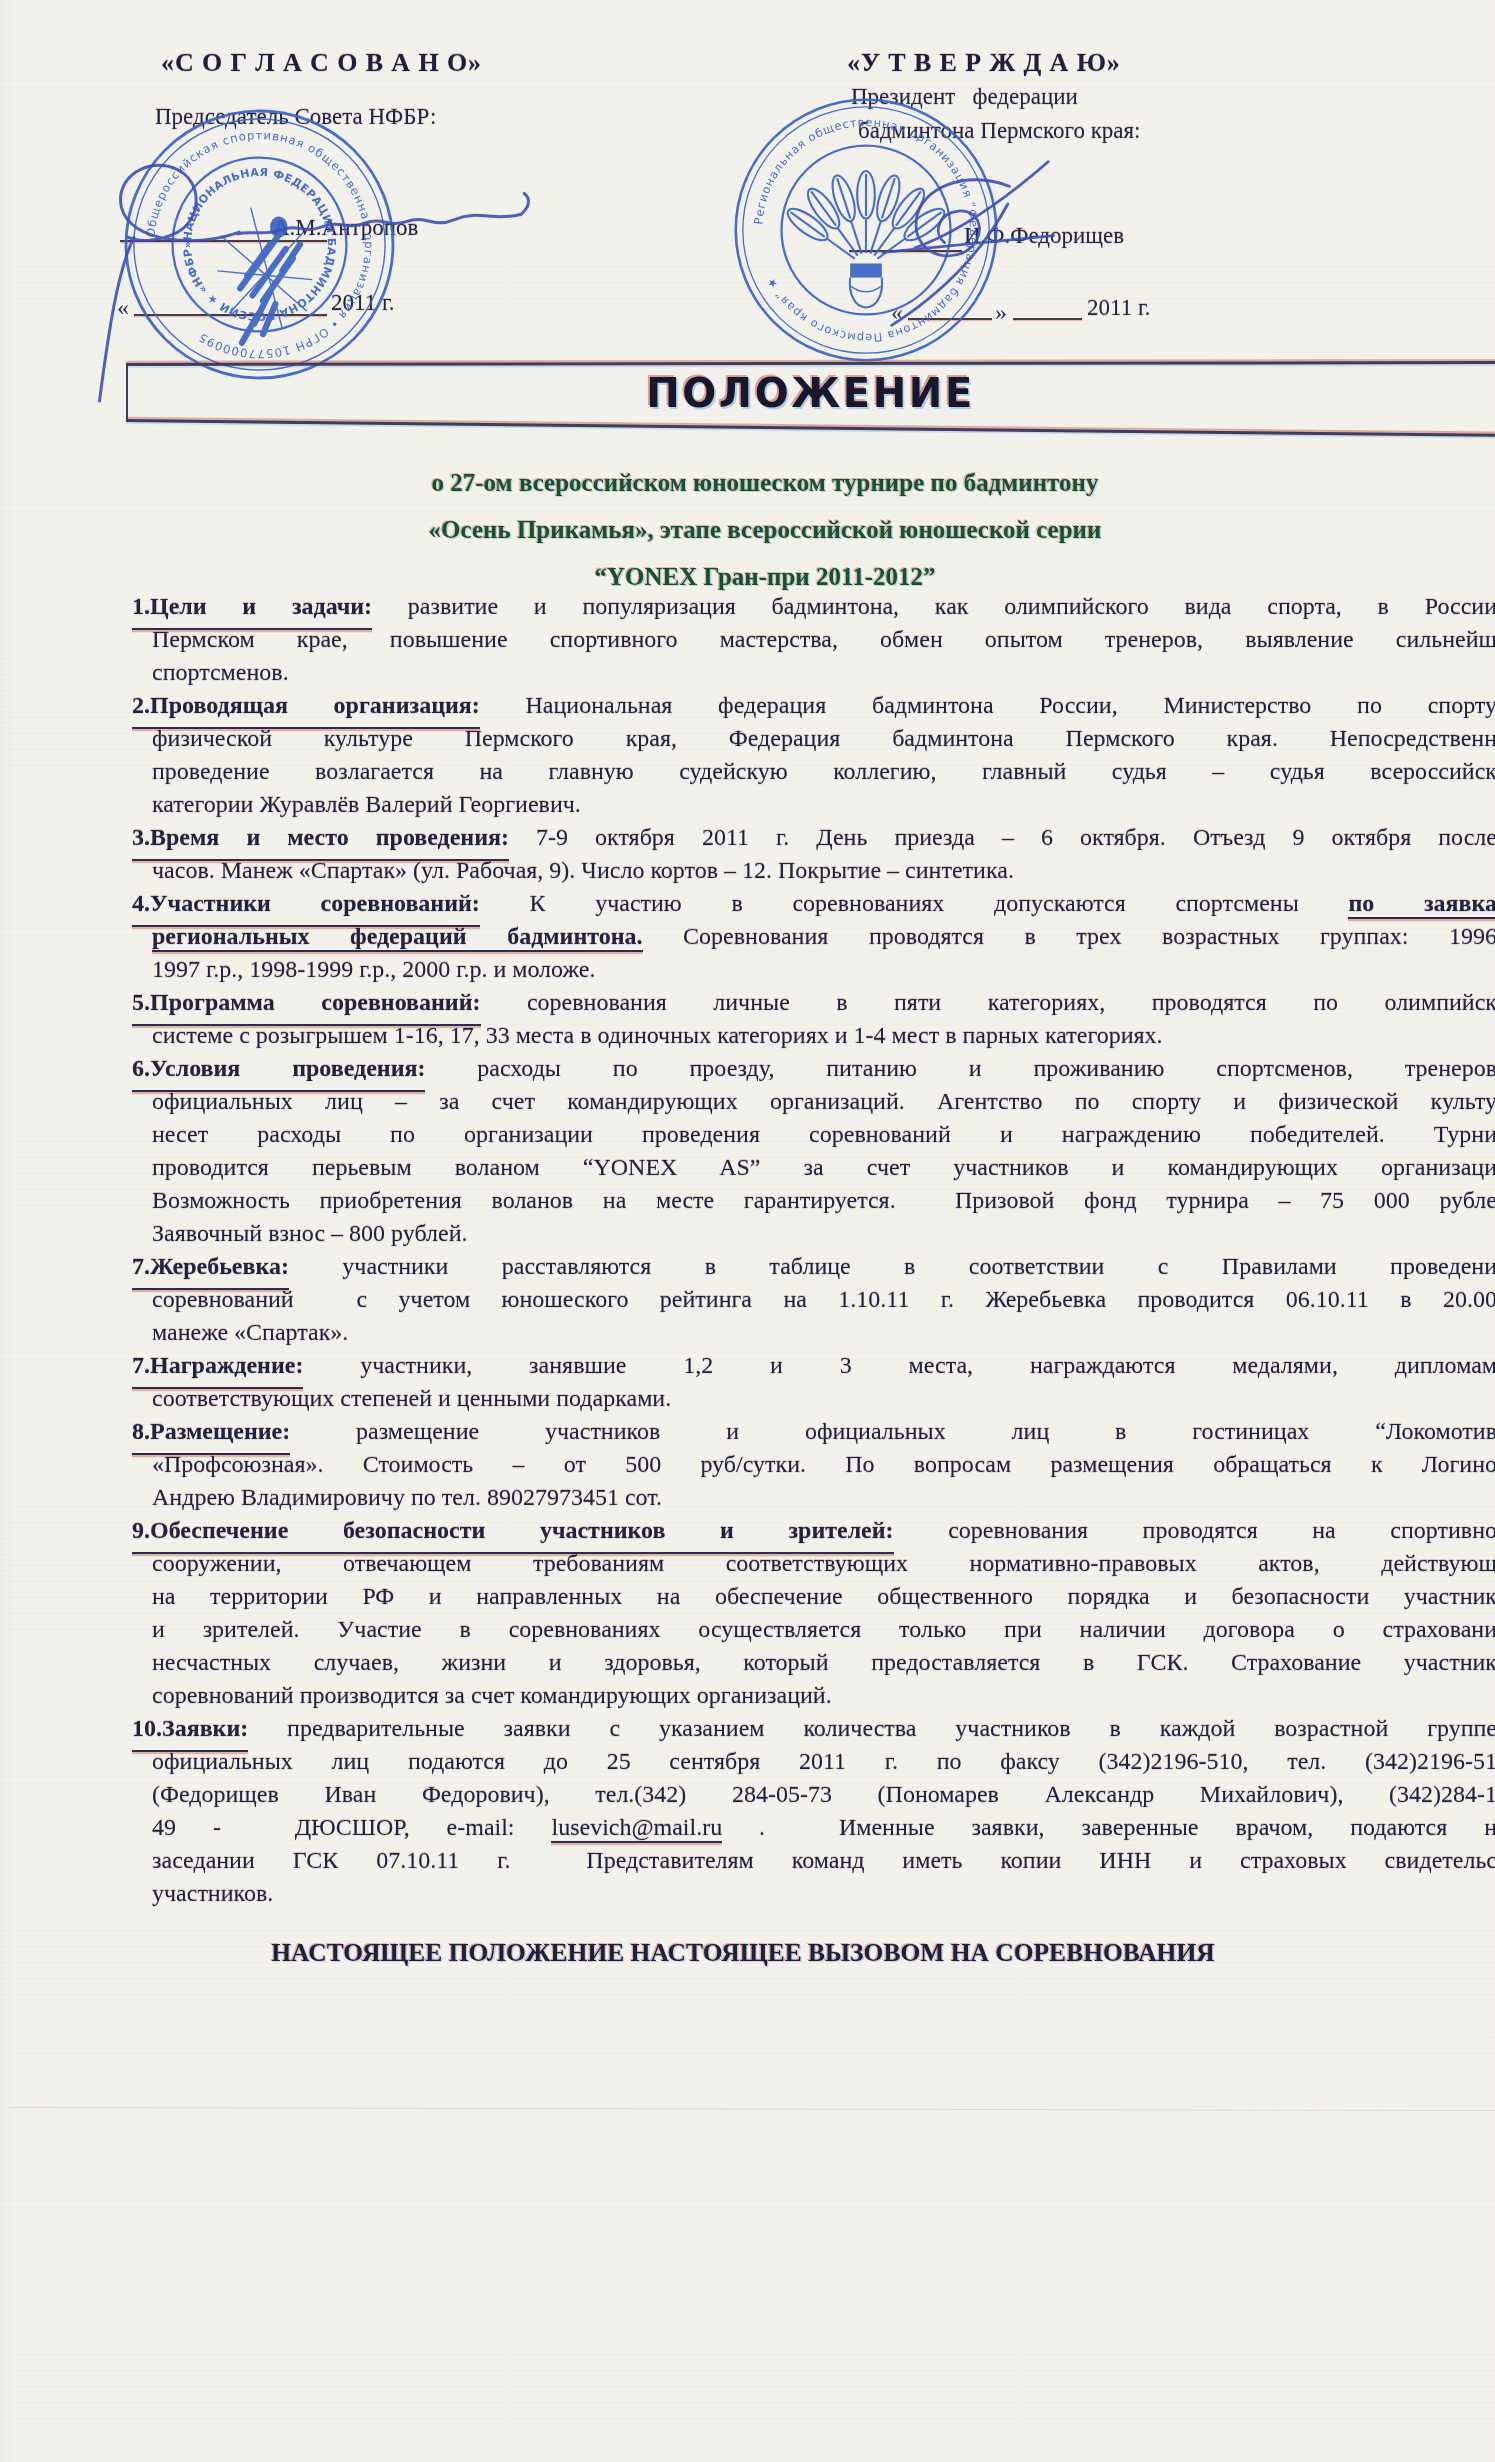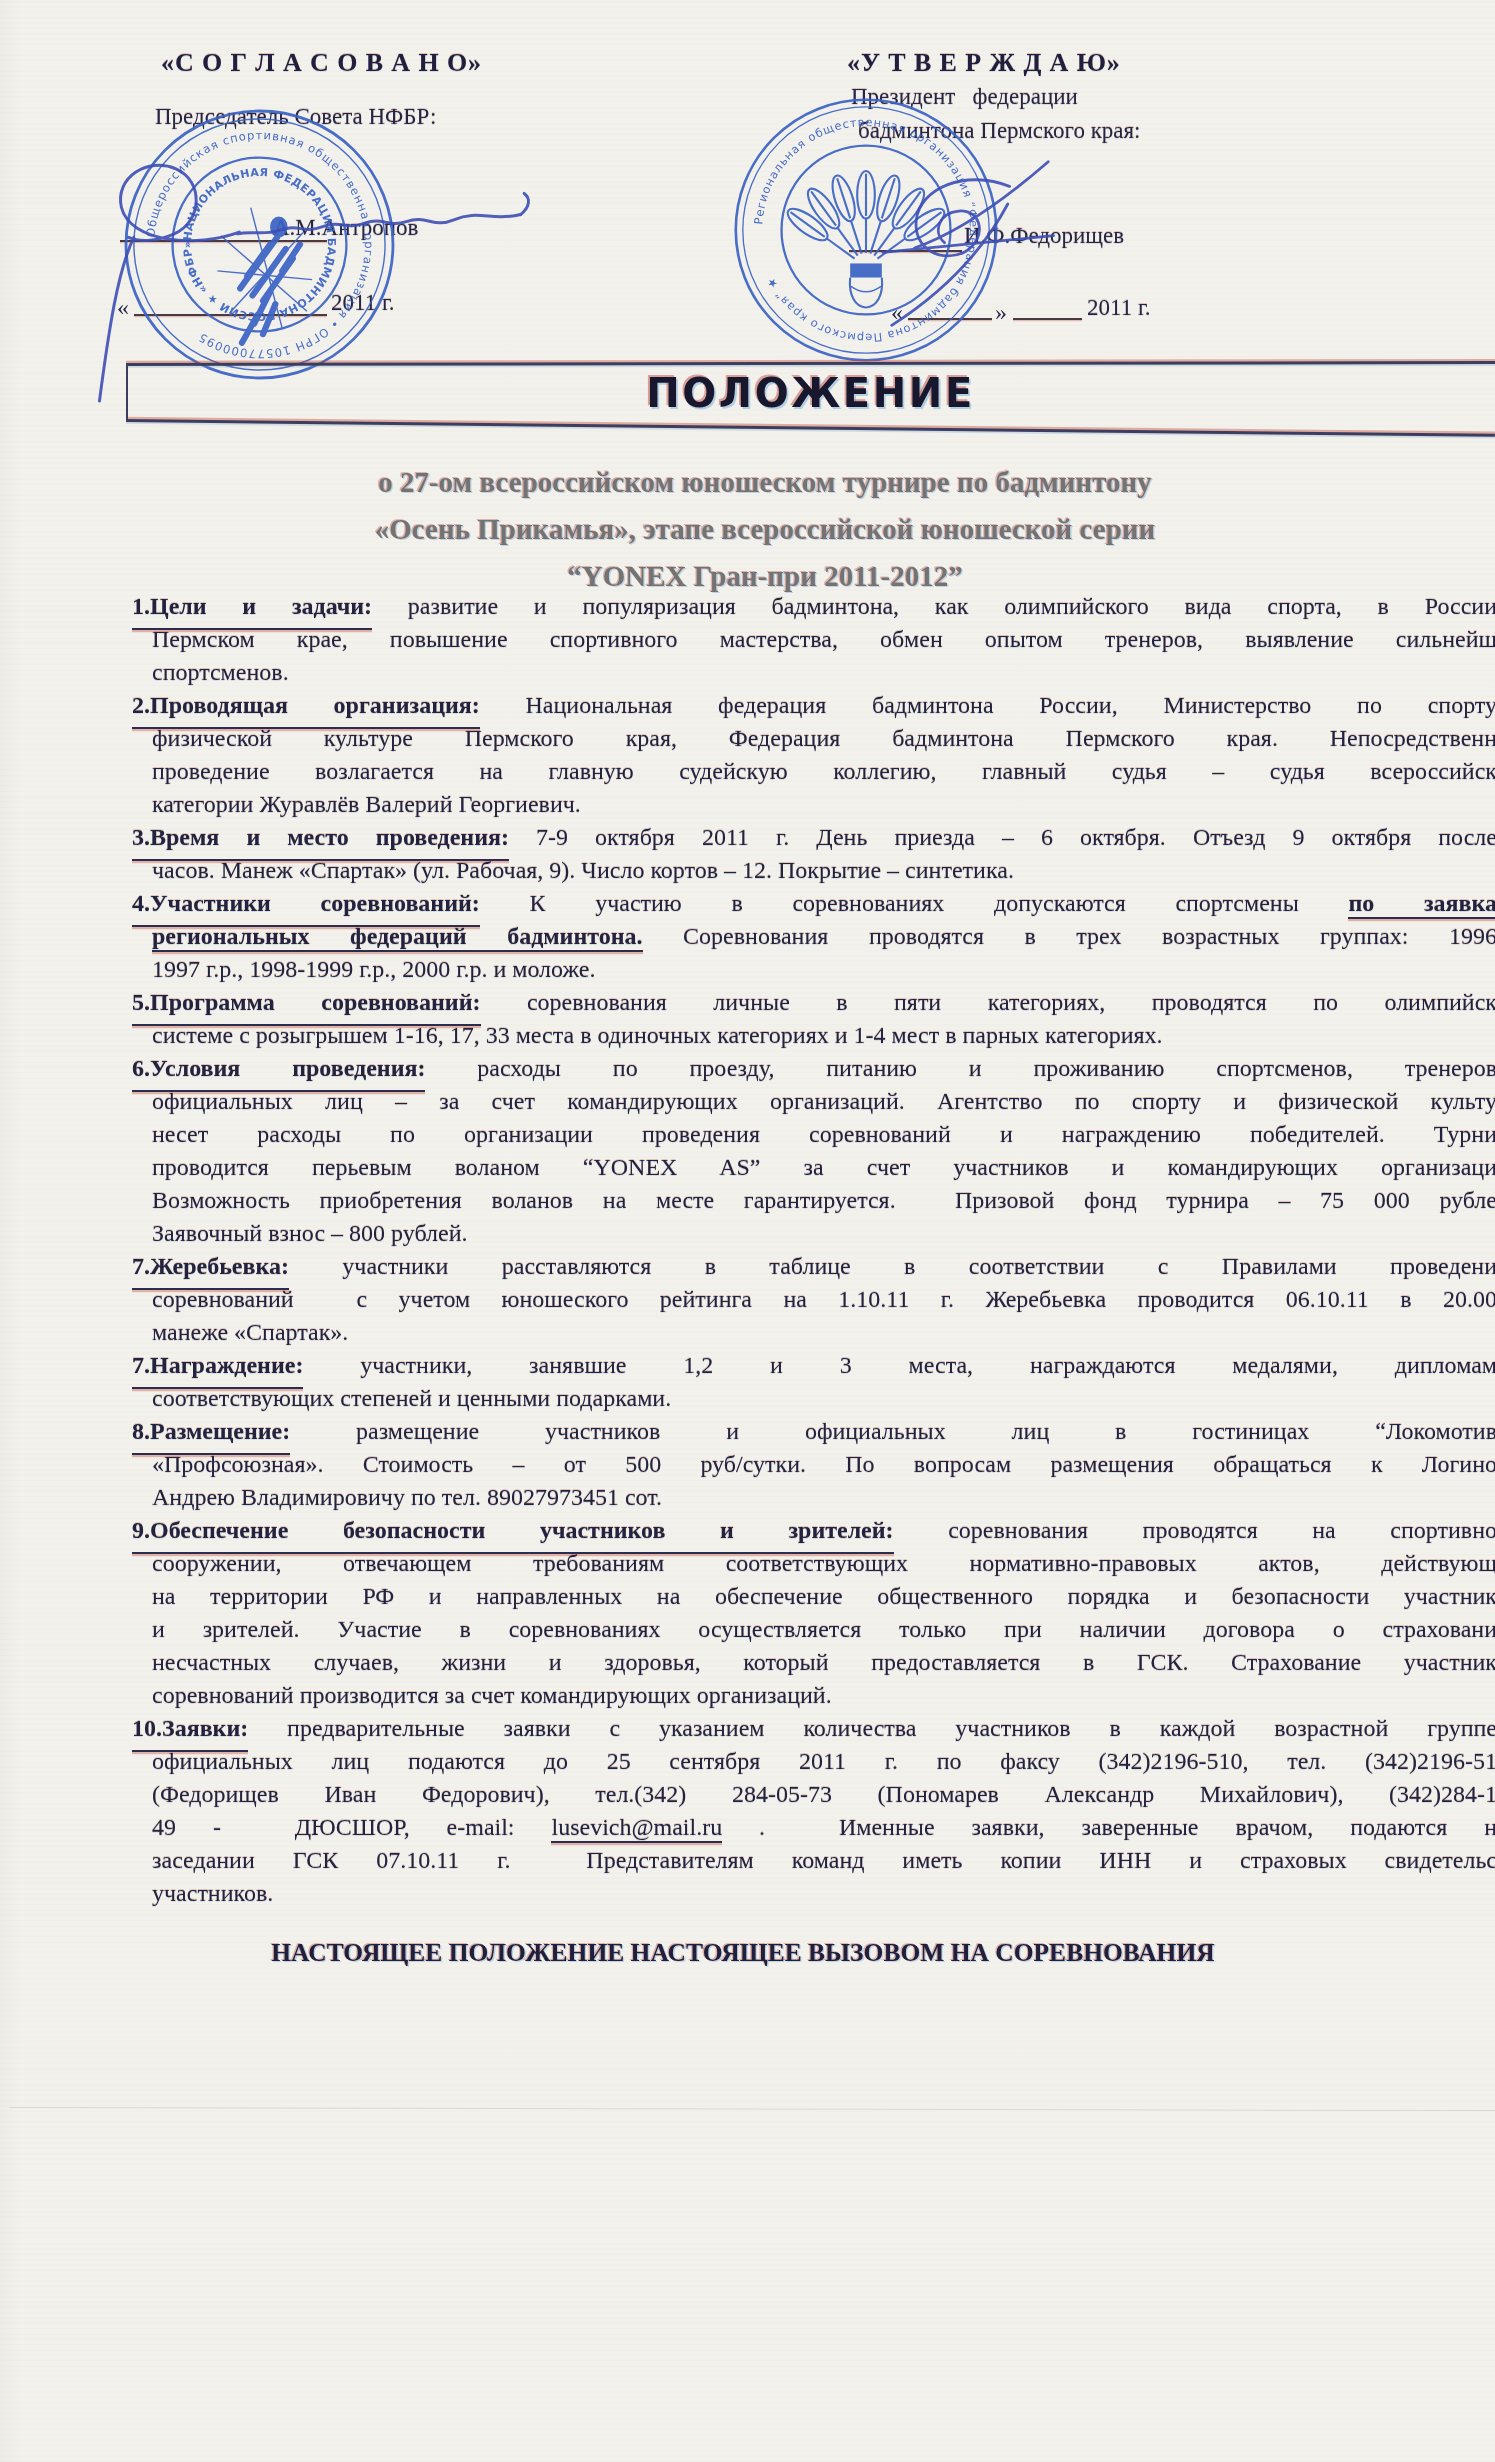--- a/index.html
+++ b/index.html
@@ -25,21 +25,21 @@
   .boxline{ position:absolute; height:2.6px; background:#3d3d60; box-shadow:0 -2.2px 0 rgba(190,70,45,.4), 0 1.8px 0 rgba(90,150,200,.25); }
   .boxleft{ position:absolute; width:2.2px; background:#3d3d60; }
   .bigtitle{
     position:absolute; left:126px; top:370px; width:1369px; text-align:center;
     font-family:"DejaVu Sans","Liberation Sans",sans-serif; font-weight:bold;
     font-size:40px; letter-spacing:2.6px; color:#17172e;
     text-shadow:-1.8px -1.8px 0 rgba(190,60,50,.45), 1.8px 1.8px 0 rgba(80,150,210,.38);
   }
   .subtitle{
     position:absolute; left:132px; top:459px; width:1266px; text-align:center;
-    font-weight:bold; font-size:29px; line-height:47px; color:#737373;
+    font-weight:bold; font-size:25px; line-height:47px; color:#14532d;
     text-shadow:-1.3px -1.3px 0 rgba(190,60,40,.35), 1.3px 1.3px 0 rgba(70,140,210,.3);
   }
 
   
   .doc-body{ position:absolute; left:132px; top:590px; width:1365px; font-size:24px; }
   .item{ padding-left:20px; }
   .ln{ line-height:33px; white-space:pre-wrap; text-align:justify; text-align-last:justify; }
   .ln.first{ margin-left:-20px; }
   .ln.end{ text-align:left; text-align-last:left; }
   .lbl{ font-weight:bold; border-bottom:2.2px solid #2c2c50; box-shadow:0 2.2px 0 rgba(190,60,35,.35); padding-bottom:9px; }

